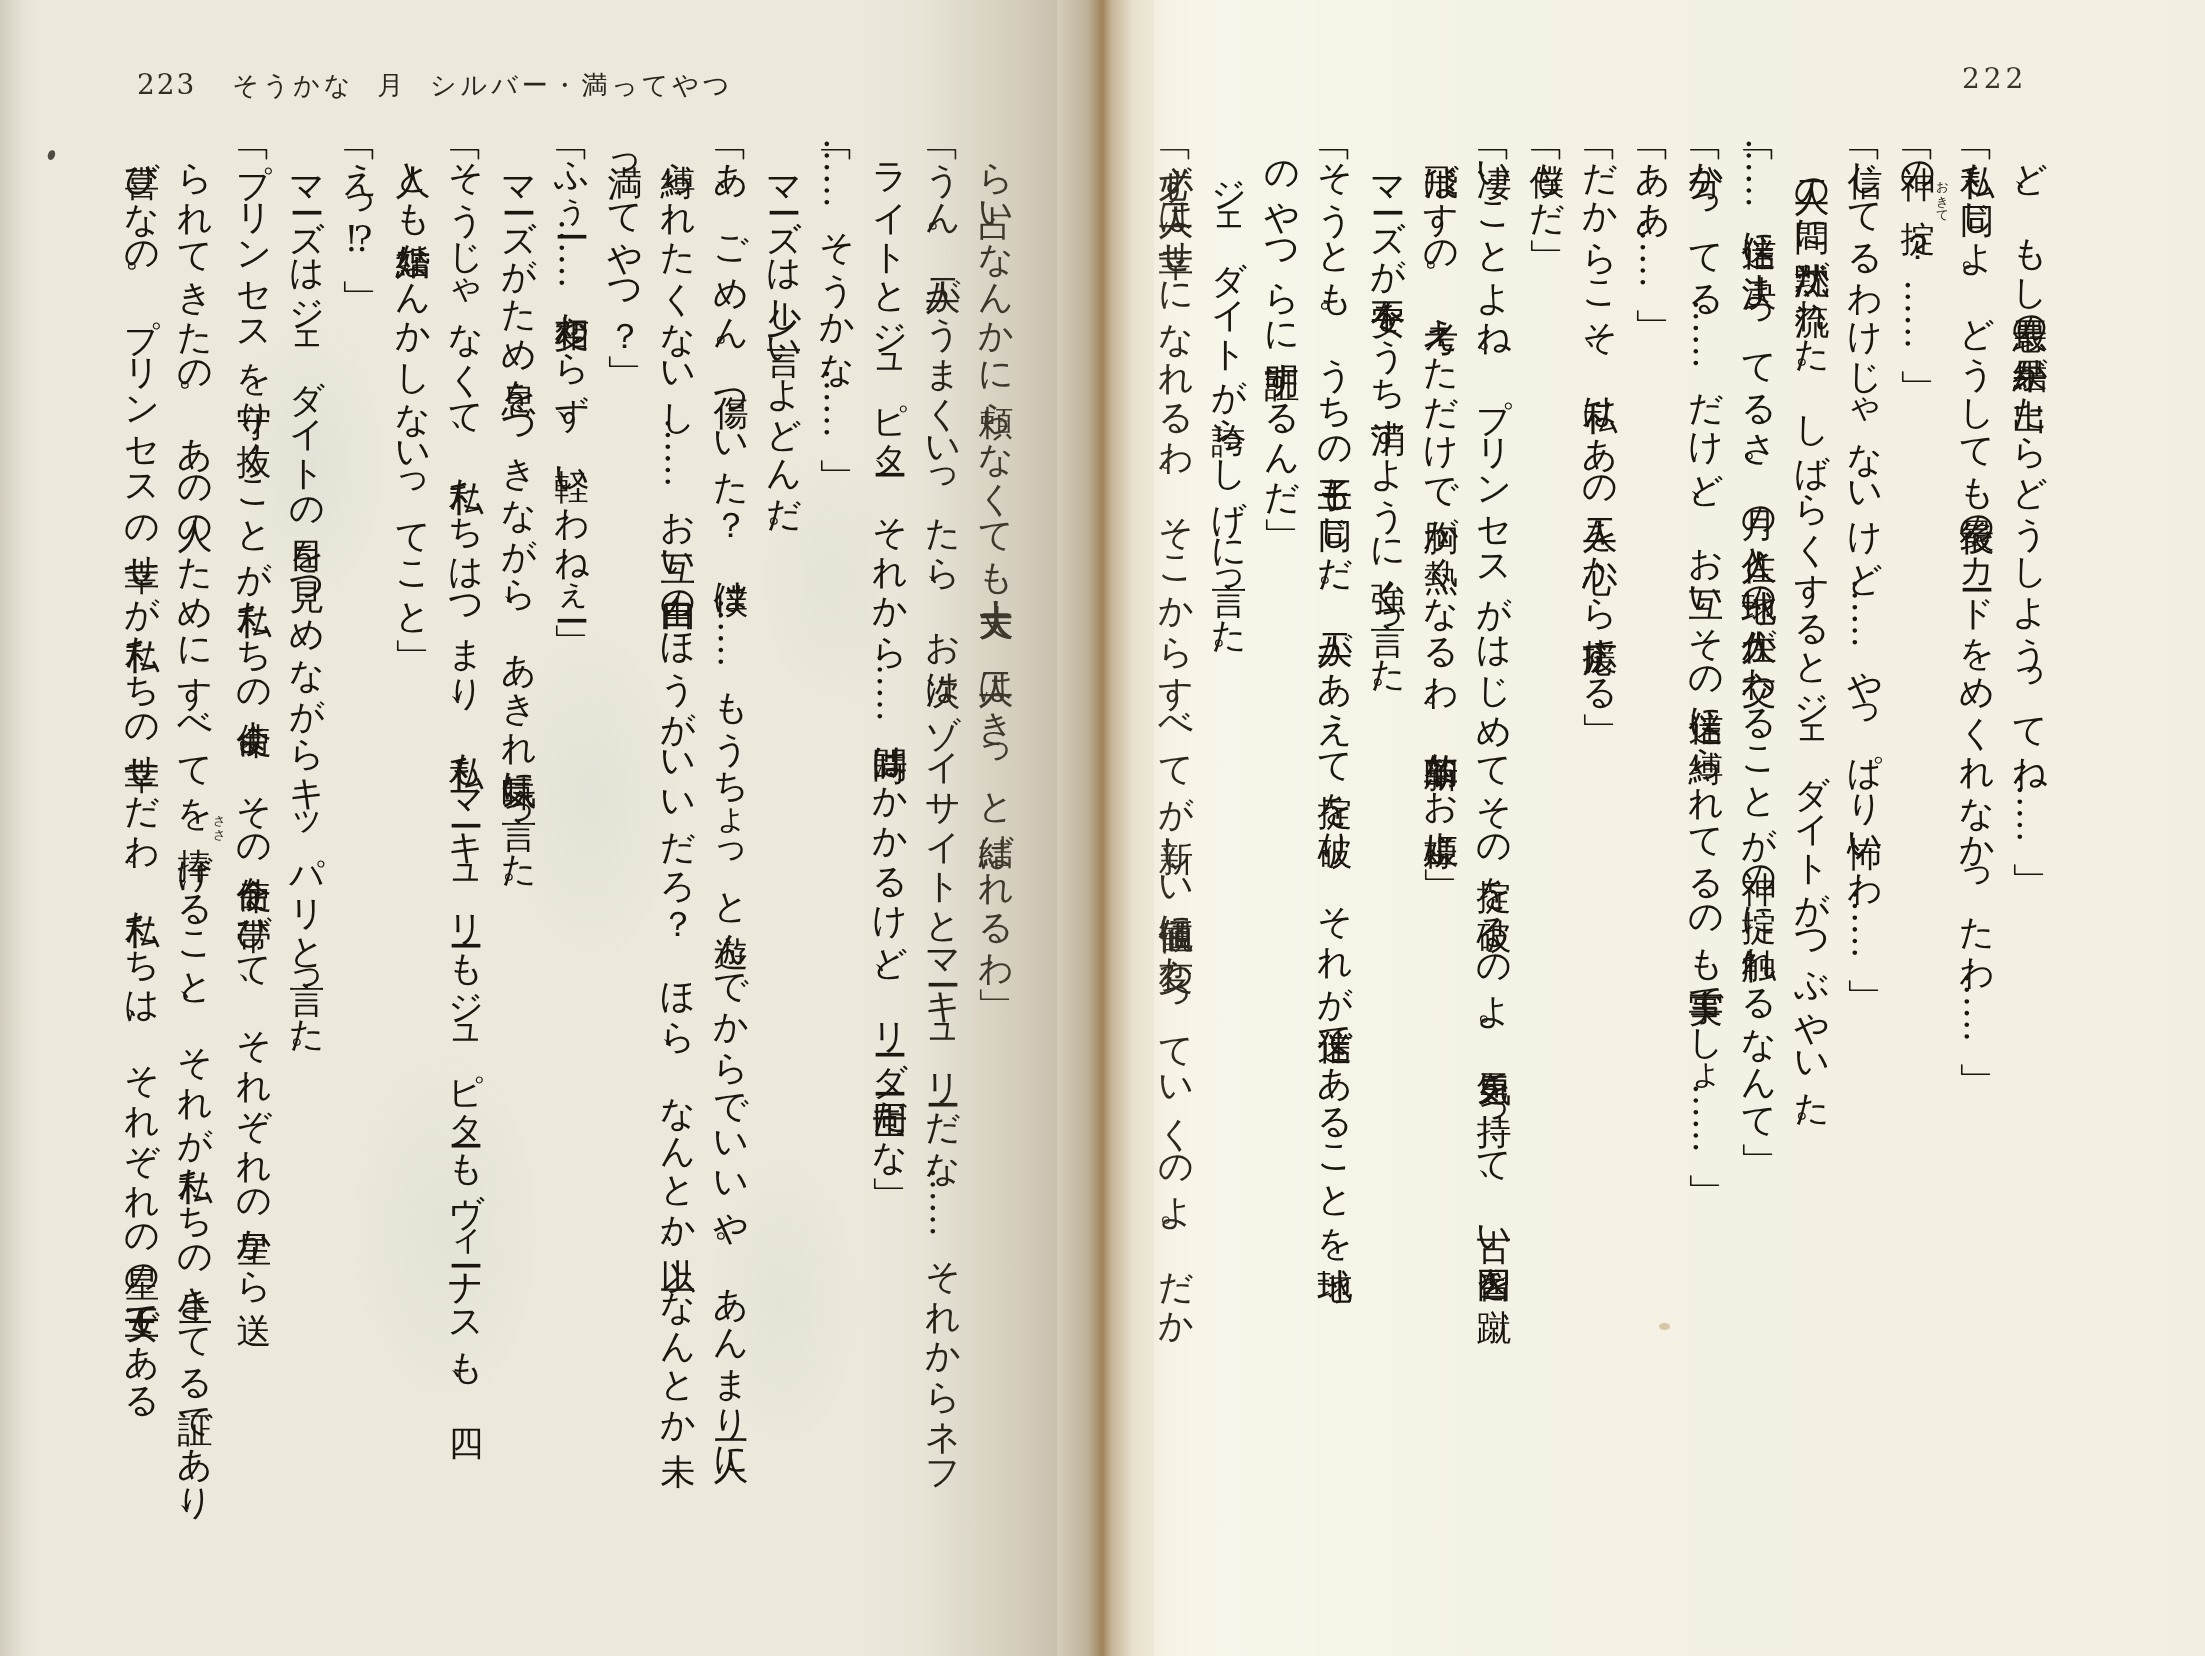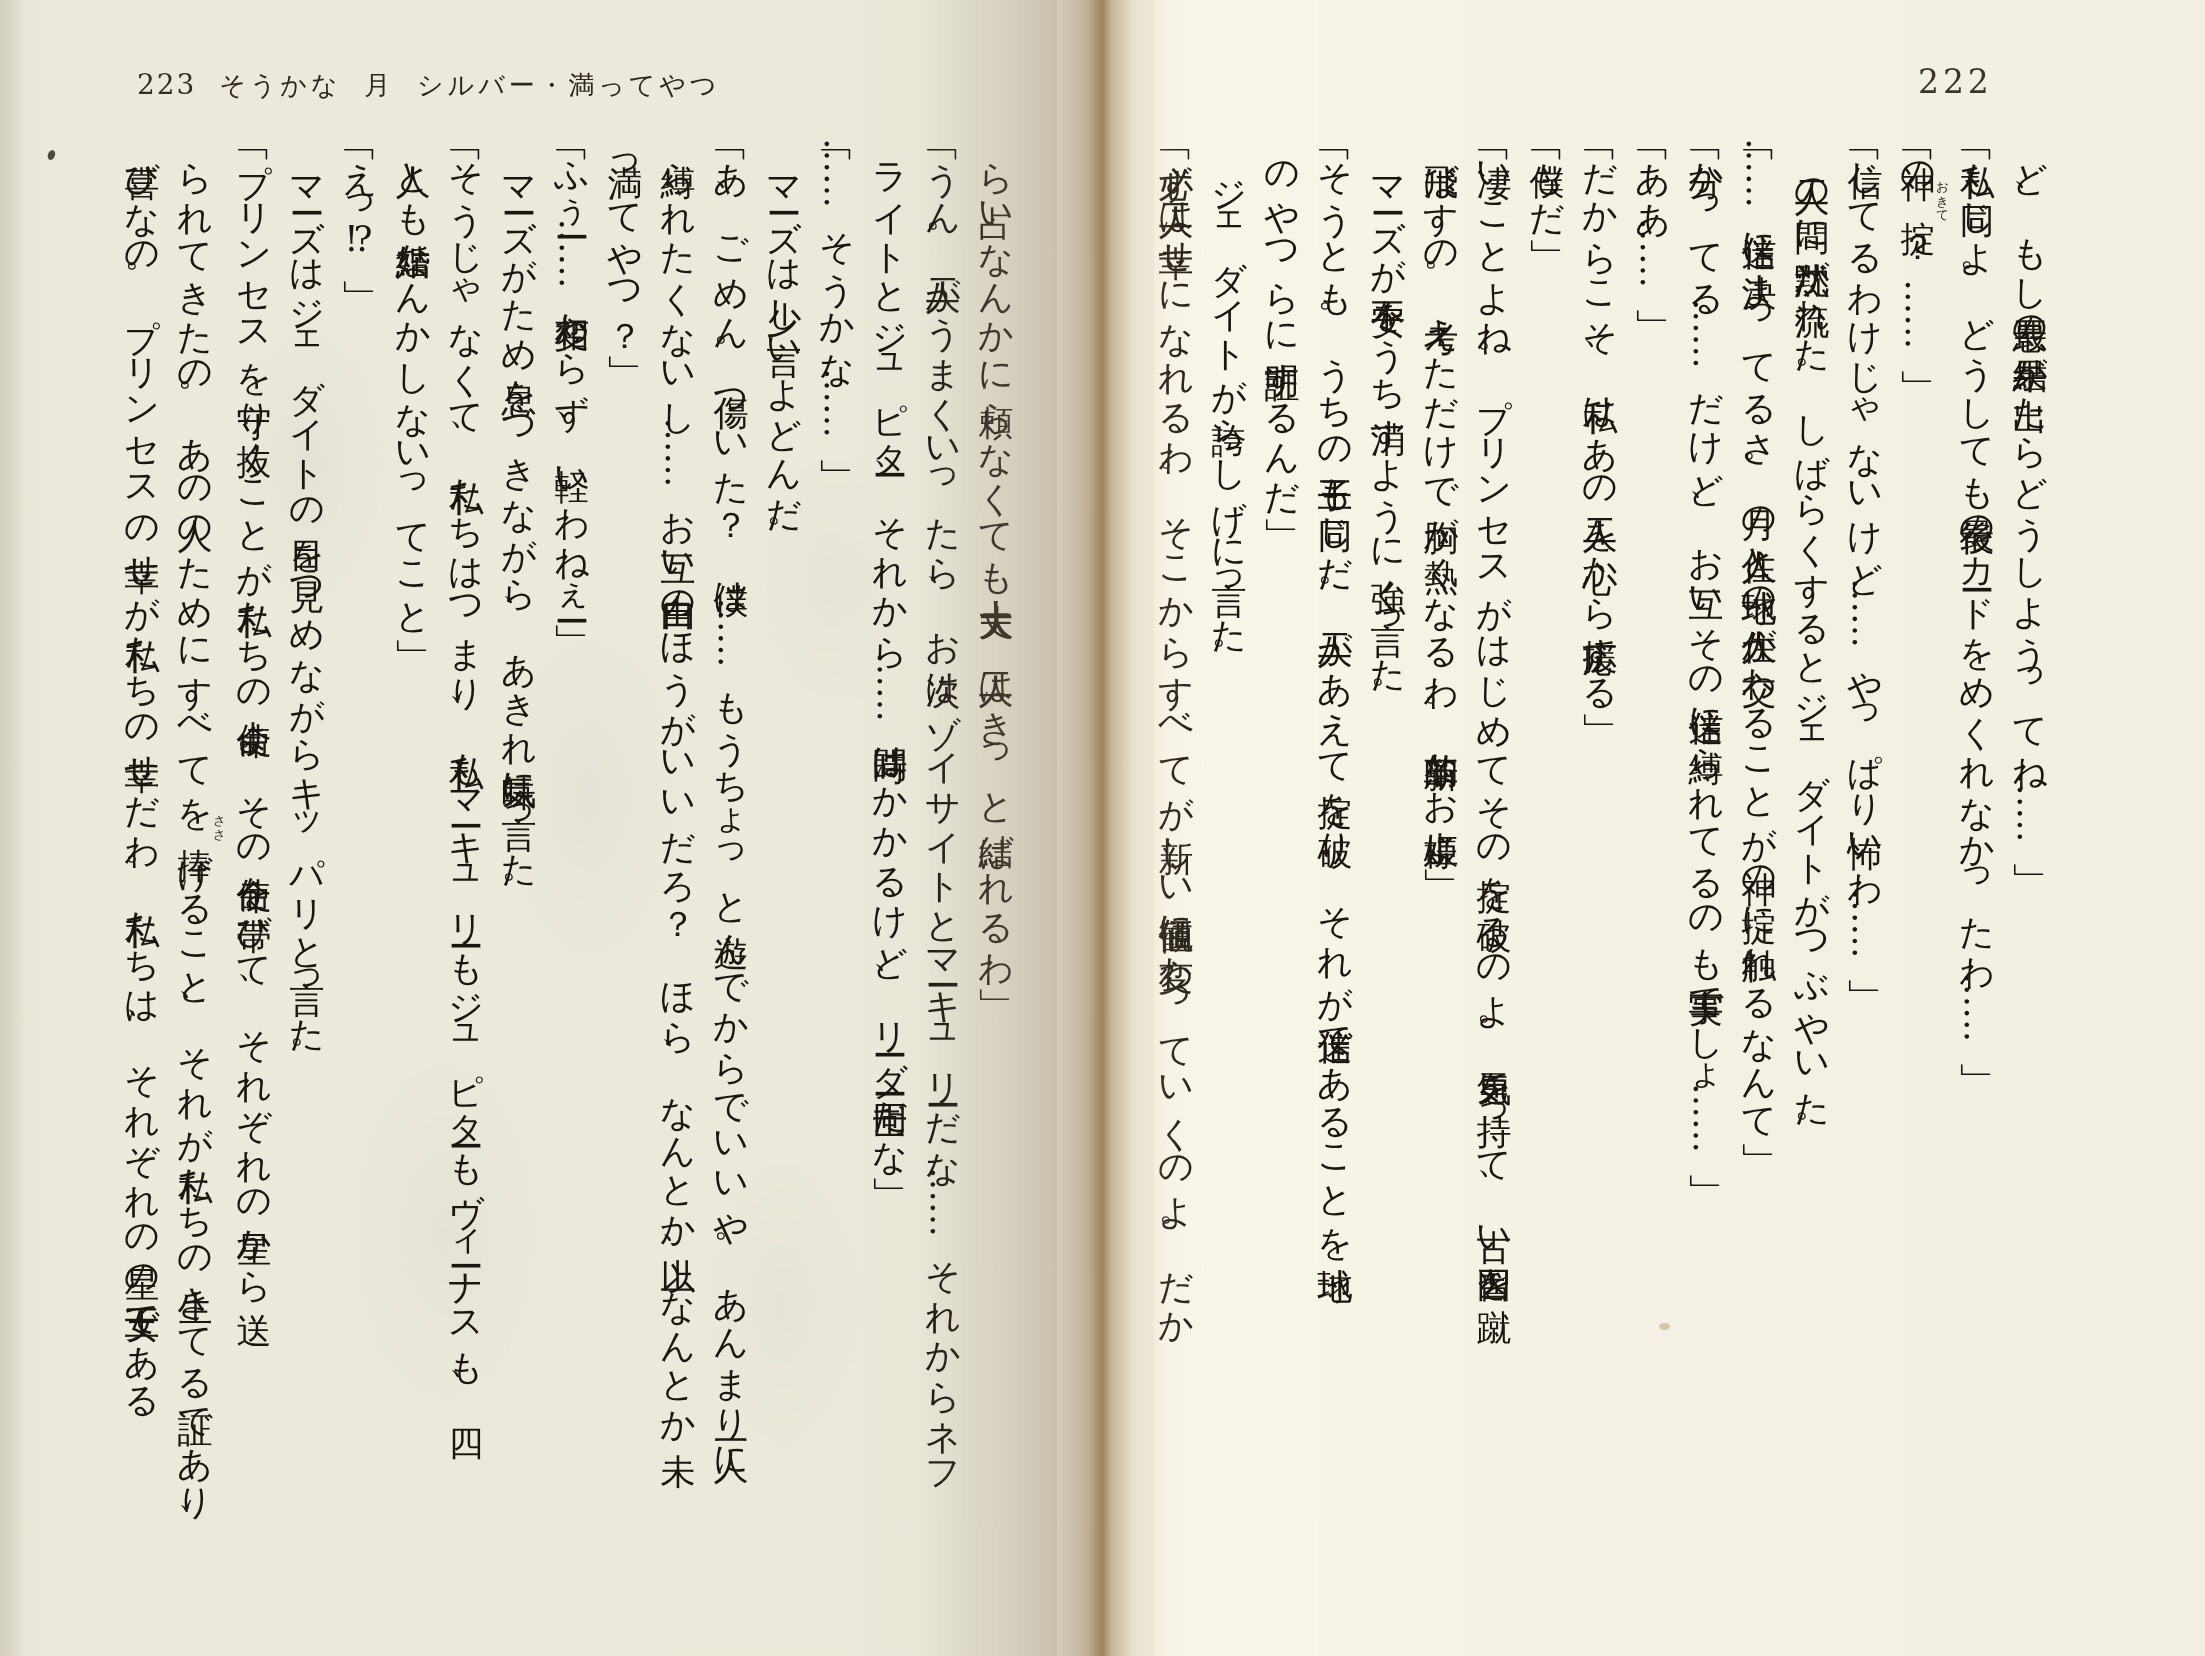--- a/index.html
+++ b/index.html
@@ -45,24 +45,24 @@
       rgba(207,188,152,0.26) 70%,
       rgba(236,224,198,0.10) 82%,
       rgba(246,240,222,0) 100%);
   }
   
   .running-head{
     position:absolute;left:137px;top:68px;
     font-size:26px;letter-spacing:3.9px;color:#2c261e;
     display:flex;align-items:baseline;gap:23px;white-space:nowrap;
   }
-  .running-head .folio{font-size:28px;letter-spacing:1.9px;margin-right:0;color:#332d24;}
+  .running-head .folio{font-size:28px;letter-spacing:1.9px;margin-right:13px;color:#332d24;}
   .folio-right{
-    position:absolute;left:1918px;top:62px;
-    font-size:33px;letter-spacing:3.9px;color:#3a342a;
+    position:absolute;left:1962px;top:62px;
+    font-size:28px;letter-spacing:3.9px;color:#3a342a;
   }
   
   .vtext{
     position:absolute;top:138px;height:1453px;
     writing-mode:vertical-rl;text-orientation:mixed;
     font-size:35px;line-height:53px;letter-spacing:0;
     color:#1b160f;
   }
   .vtext-right{right:149px;}
   .vtext-left{right:1183px;}

